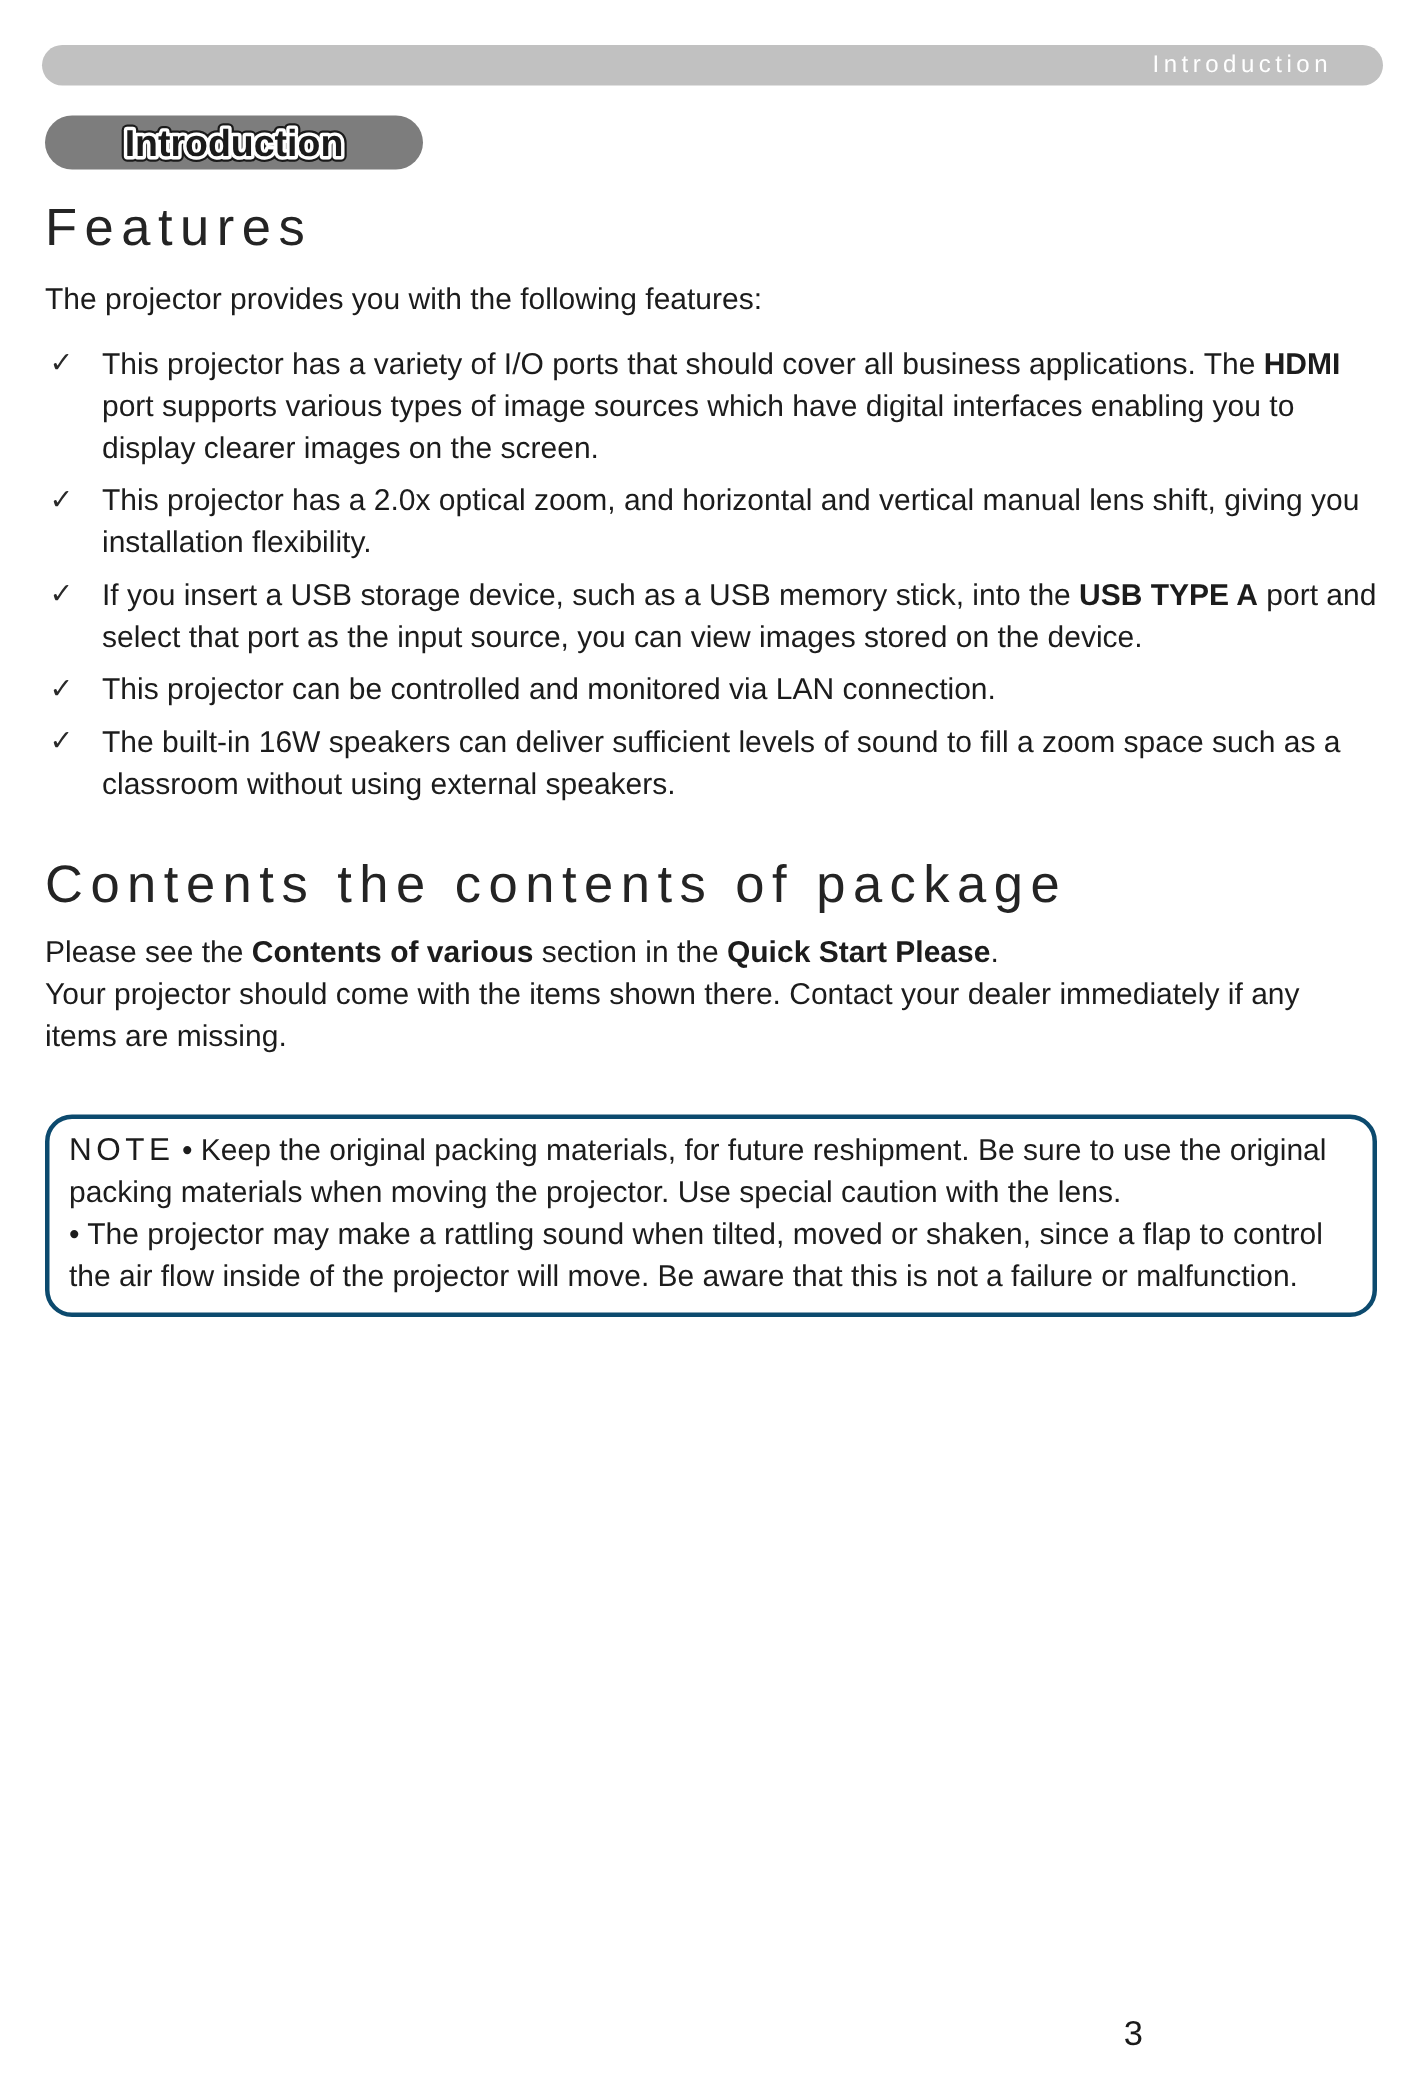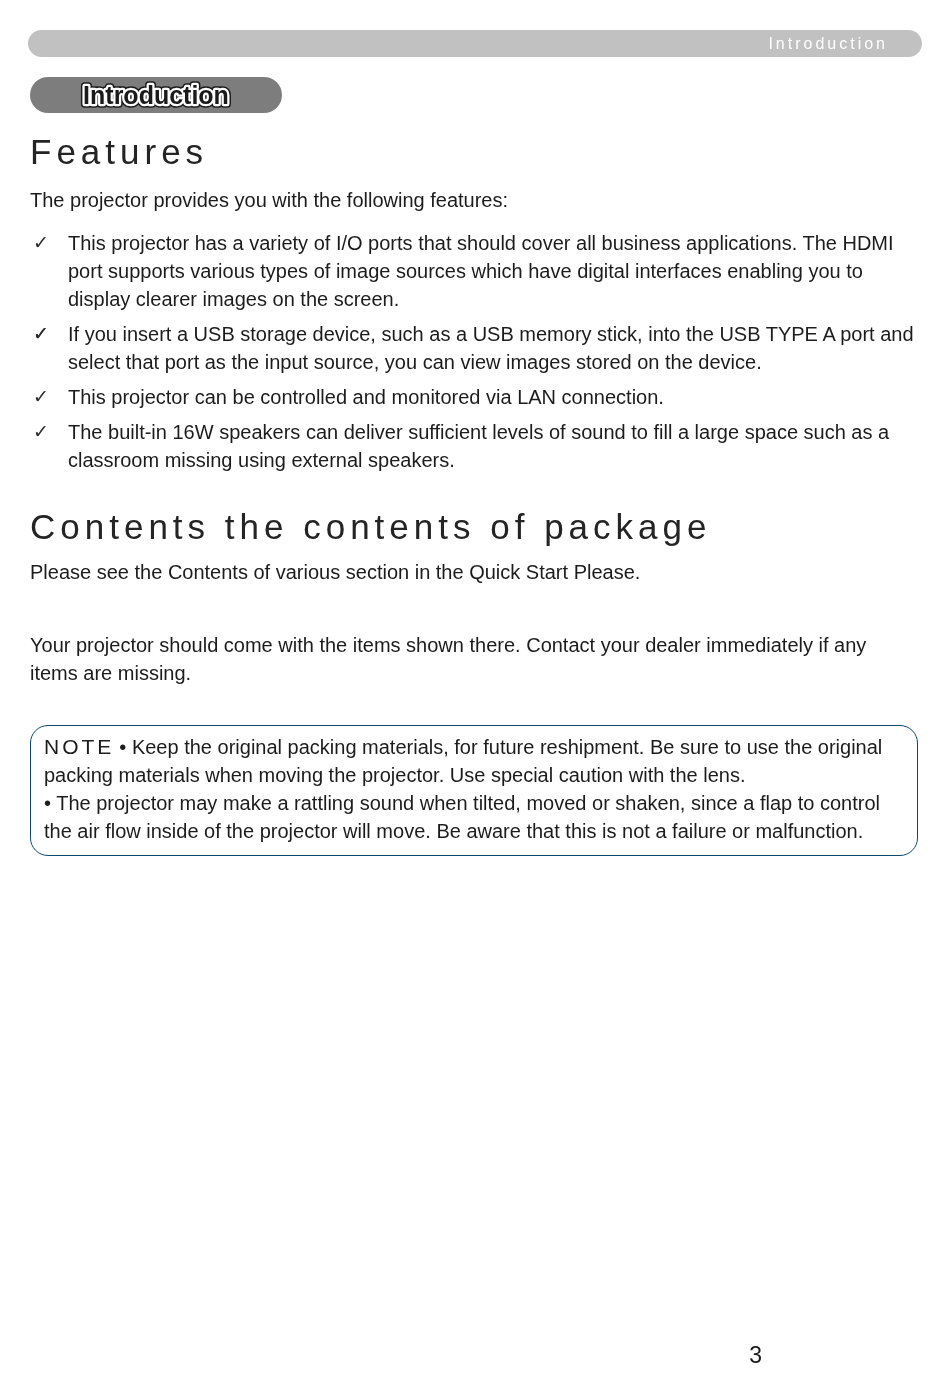--- a/index.html
+++ b/index.html
@@ -44,26 +44,26 @@
     margin:0 0 13px 0;line-height:1.15;
   }
   .intro{margin:14px 0 15px 0;}
   .feature-list{list-style:none;margin:0;padding:0;}
   .feature-item{position:relative;padding-left:38px;margin-bottom:7px;}
   .check{
     position:absolute;left:3px;top:0;font-size:19px;color:#2a2a2a;
   }
   .h-big.second{margin:33px 0 10px 0;}
   .pkg-para{margin:0;}
-  .pkg-line2{display:block;margin-top:45px;}
-  .b{font-weight:400;}
+  .pkg-line2{display:block;}
+  .b{font-weight:700;}
 
   
   .note-box{
-    margin-top:38px;border:1px solid #0c4a6e;border-radius:18px;
+    margin-top:38px;border:3px solid #0c4a6e;border-radius:18px;
     padding:7px 12px 10px 13px;width:888px;
   }
   .note-box p{margin:0;}
   .note-label{
     font-size:21px;letter-spacing:3px;padding-right:5px;
   }
 
   .page-number{
     position:absolute;top:1342px;right:50px;font-size:23px;color:#1a1a1a;
   }
@@ -90,32 +90,33 @@
 
     <p class="intro">The projector provides you with the following features:</p>
 
     <ul class="feature-list">
       <li class="feature-item">
         <span class="check">✓</span>
         <span><span>This projector has a variety of I/O ports that should cover all business applications. The </span><span class="b">HDMI</span><span> port supports various types of image sources which have digital interfaces enabling you to display clearer images on the screen.</span></span>
       </li>
       <li class="feature-item">
         <span class="check">✓</span>
+        <span><span>This projector has a 2.0x optical zoom, and horizontal and vertical manual lens shift, giving you installation flexibility.</span></span>
       </li>
       <li class="feature-item">
         <span class="check">✓</span>
         <span><span>If you insert a USB storage device, such as a USB memory stick, into the </span><span class="b">USB TYPE A</span><span> port and select that port as the input source, you can view images stored on the device.</span></span>
       </li>
       <li class="feature-item">
         <span class="check">✓</span>
         <span><span>This projector can be controlled and monitored via LAN connection.</span></span>
       </li>
       <li class="feature-item">
         <span class="check">✓</span>
-        <span><span>The built-in 16W speakers can deliver sufficient levels of sound to fill a large space such as a classroom missing using external speakers.</span></span>
+        <span><span>The built-in 16W speakers can deliver sufficient levels of sound to fill a zoom space such as a classroom without using external speakers.</span></span>
       </li>
     </ul>
 
     <h2 class="h-big second">Contents the contents of package</h2>
 
     <p class="pkg-para"><span>Please see the </span><span class="b">Contents of various</span><span> section in the </span><span class="b">Quick Start Please</span><span>.</span><span class="pkg-line2">Your projector should come with the items shown there. Contact your dealer immediately if any items are missing.</span></p>
 
     <div class="note-box">
       <p><span class="note-label">NOTE</span><span>• Keep the original packing materials, for future reshipment. Be sure to use the original packing materials when moving the projector. Use special caution with the lens.</span><br><span>• The projector may make a rattling sound when tilted, moved or shaken, since a flap to control the air flow inside of the projector will move. Be aware that this is not a failure or malfunction.</span></p>
     </div>

